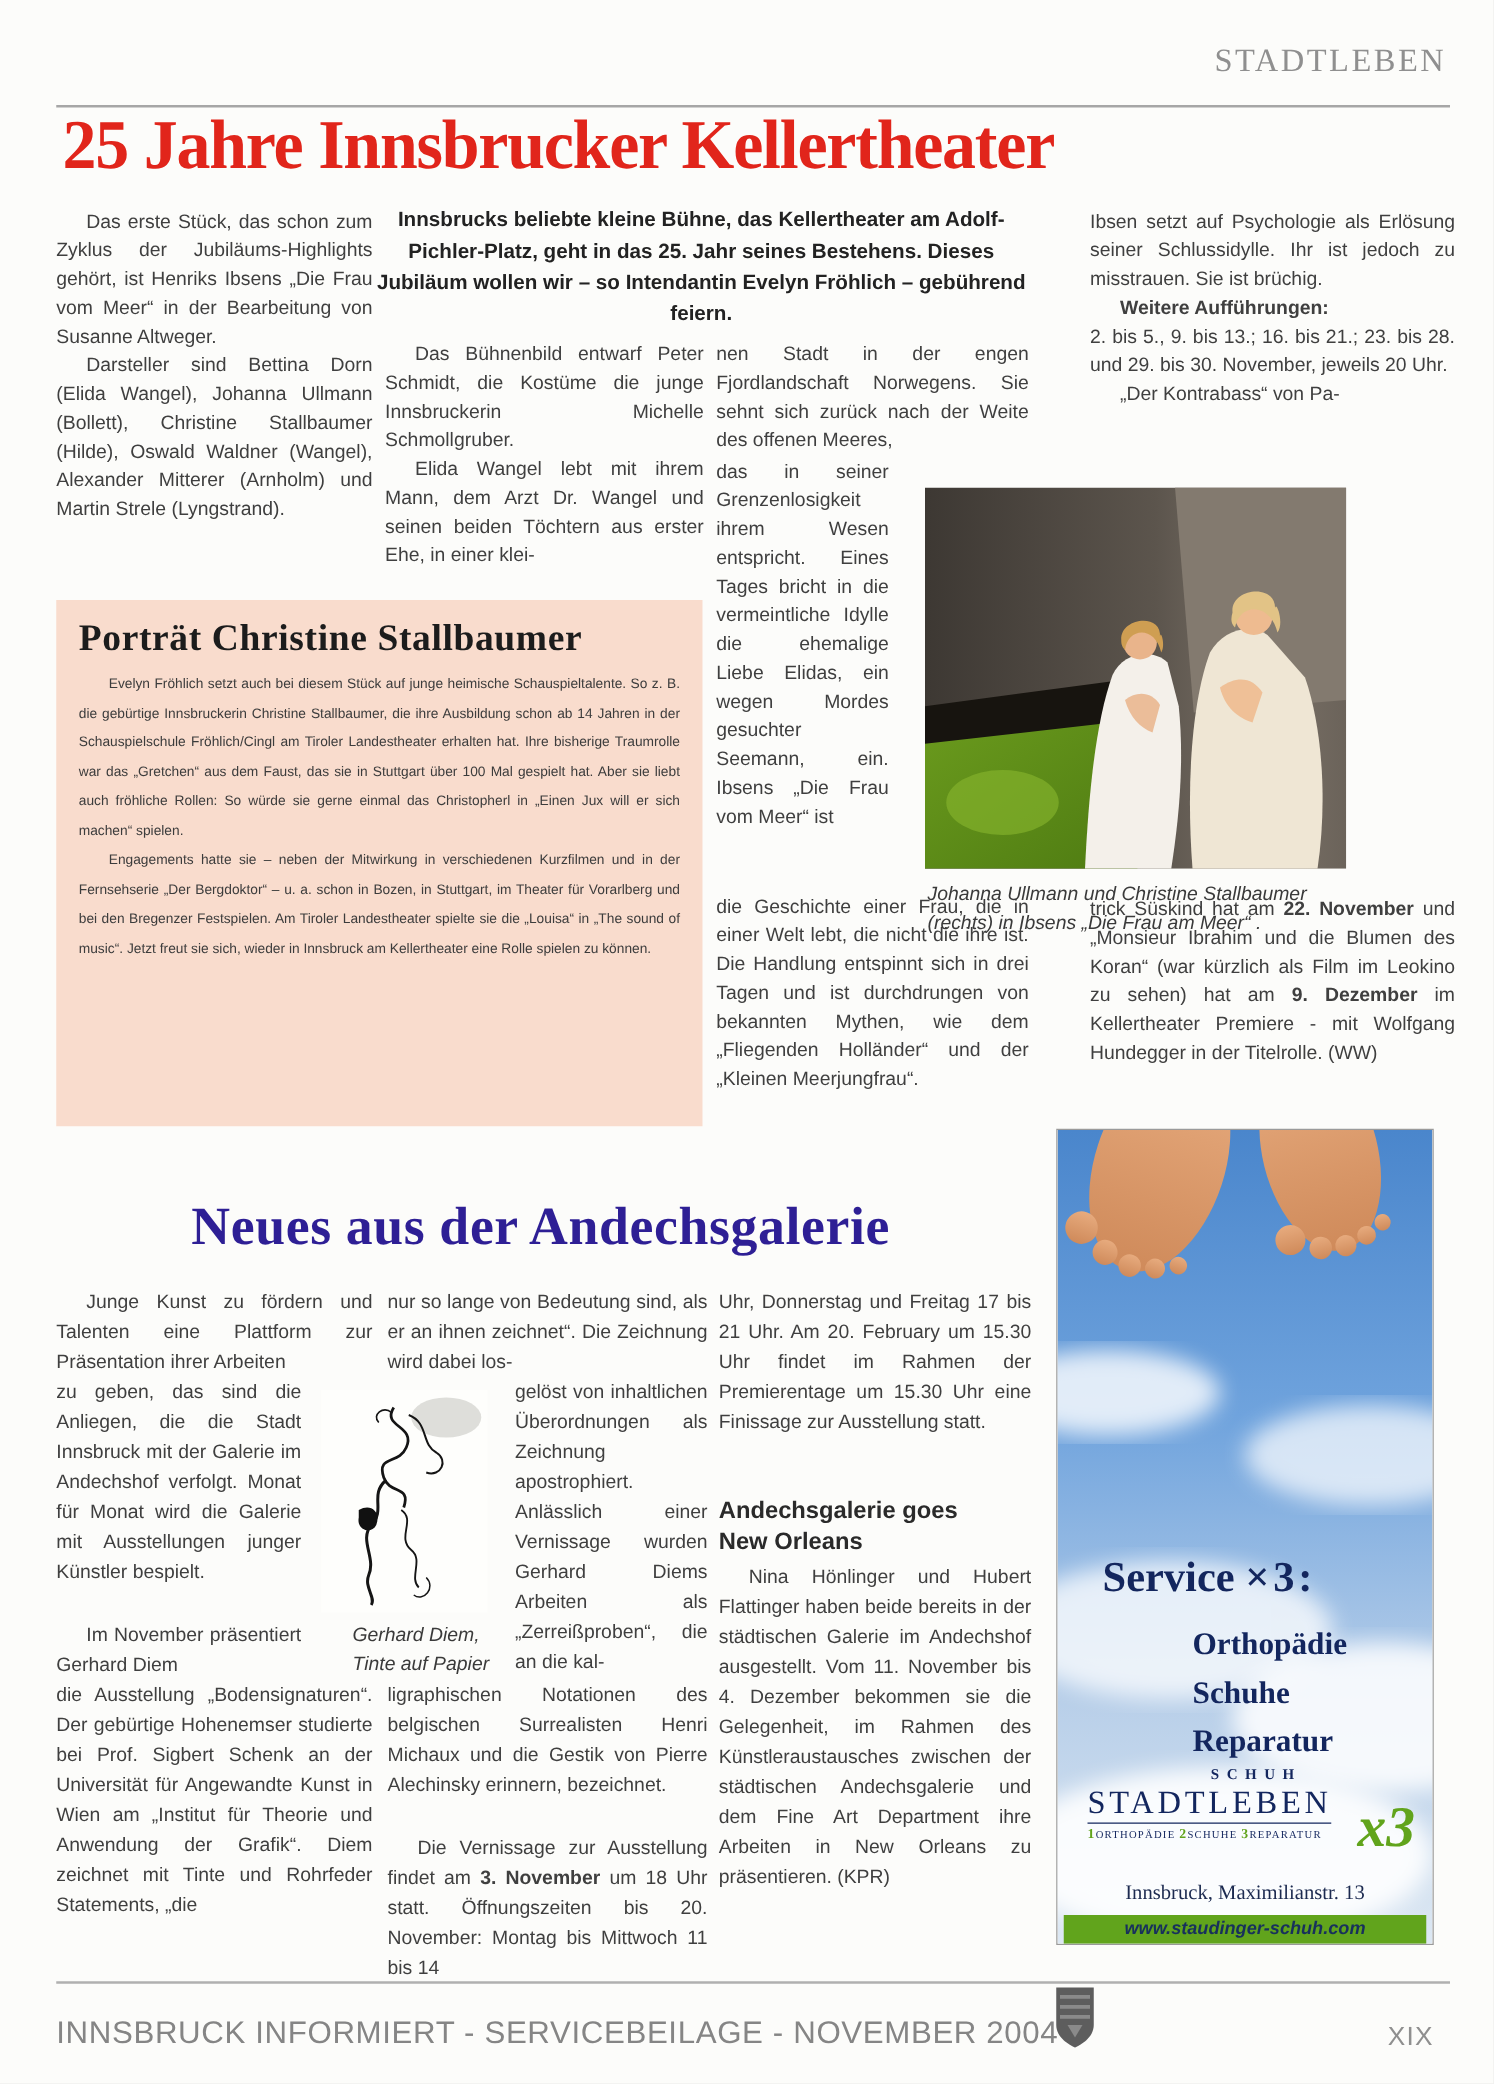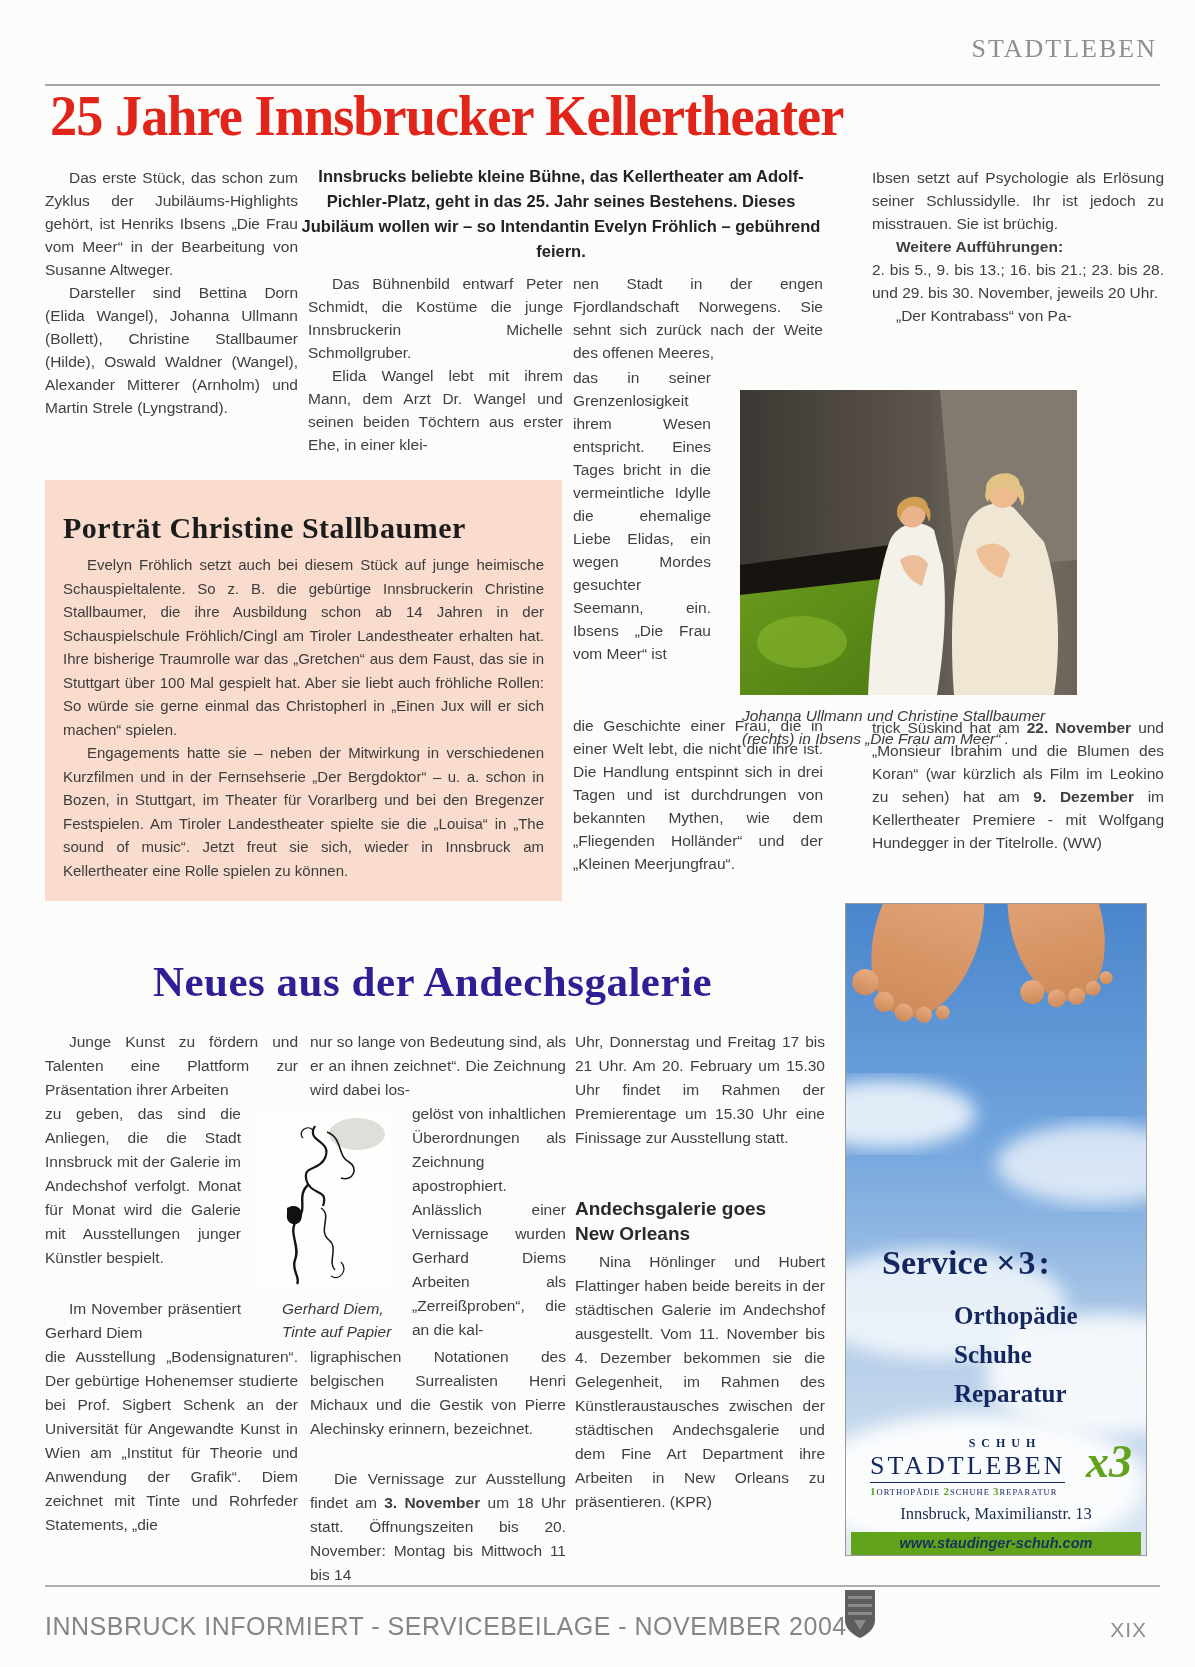--- a/index.html
+++ b/index.html
@@ -12,42 +12,42 @@
   .section-label{position:absolute;top:34px;right:38px;color:#8f8f8f;
      font-family:"Liberation Serif",serif;font-size:26px;letter-spacing:2px;}
   .rule{position:absolute;left:45px;width:1115px;height:2px;background:#a6a6a6;}
   .headline1{position:absolute;left:50px;top:86px;width:1115px;
      font-family:"Liberation Serif",serif;font-weight:bold;font-size:56px;line-height:60px;
      letter-spacing:-1px;transform:scaleX(.97);transform-origin:left;}
   .intro{position:absolute;left:296px;top:164px;width:530px;color:#222;
      font-size:16.5px;line-height:25px;font-weight:bold;text-align:center;}
   .pinkbox{position:absolute;left:45px;top:480px;width:517px;height:421px;box-sizing:border-box;
      padding:12px 18px 0 18px;}
-  .pinkbox h2{margin:19px 0 8px 0;font-family:"Liberation Serif",serif;font-weight:bold;
+  .pinkbox h2{margin:2px 0 8px 0;font-family:"Liberation Serif",serif;font-weight:bold;
      font-size:30px;line-height:34px;color:#1c1c1c;letter-spacing:.5px;}
-  .pinkbox .blkp{color:#3c3c3c;font-size:15px;line-height:23.5px;text-align:justify;margin:0;}
+  .pinkbox .blkp{color:#3c3c3c;font-size:11px;line-height:23.5px;text-align:justify;margin:0;}
   .photo{position:absolute;left:740px;top:390px;width:337px;height:305px;}
   .caption{position:absolute;left:742px;top:704px;width:338px;font-style:italic;
      font-size:15.5px;line-height:23px;color:#3a3a3a;}
   .headline2{position:absolute;left:45px;top:958px;width:775px;text-align:center;
      font-family:"Liberation Serif",serif;font-weight:bold;font-size:43px;line-height:48px;
      letter-spacing:.5px;}
   .subhead{font-weight:bold;font-size:19px;text-align:left;line-height:25px;color:#2a2a2a;}
   .drawcap{position:absolute;left:242px;top:1297px;width:152px;font-style:italic;
      font-size:15.5px;line-height:23px;color:#3a3a3a;margin-left:40px;}
   
   .ad{position:absolute;left:845px;top:903px;width:302px;height:653px;border:1px solid #9a9a9a;
       box-sizing:border-box;overflow:hidden;}
   .ad .sky{position:absolute;inset:0;}
   .ad-service{position:absolute;left:36px;top:340px;width:240px;
       font-family:"Liberation Serif",serif;font-weight:bold;font-size:34px;color:#13265e;}
   .ad-service .x3{letter-spacing:3px;}
   .ad-lines{position:absolute;left:108px;top:392px;font-family:"Liberation Serif",serif;
       font-weight:bold;font-size:25px;line-height:39px;color:#13265e;}
-  .ad-brand{position:absolute;left:0;top:532px;width:100%;}
+  .ad-brand{position:absolute;left:0;top:508px;width:100%;}
   .ad-schuh{font-family:"Liberation Serif",serif;font-size:12px;letter-spacing:6px;
       color:#13265e;text-align:center;margin-left:18px;font-weight:bold;}
   .ad-staud{font-family:"Liberation Serif",serif;font-size:26px;letter-spacing:3px;
       color:#13265e;margin-left:24px;border-bottom:1.5px solid #13265e;display:inline-block;
       padding-bottom:1px;}
   .ad-tiny{margin-left:24px;font-size:8.5px;letter-spacing:1px;color:#13265e;
       font-family:"Liberation Serif",serif;margin-top:2px;}
   .ad-tiny .n{color:#61a41c;font-size:11px;font-weight:bold;}
   .ad-x3{position:absolute;right:14px;top:538px;color:#61a41c;font-size:46px;
       font-family:"Liberation Serif",serif;font-style:italic;font-weight:bold;line-height:40px;}

